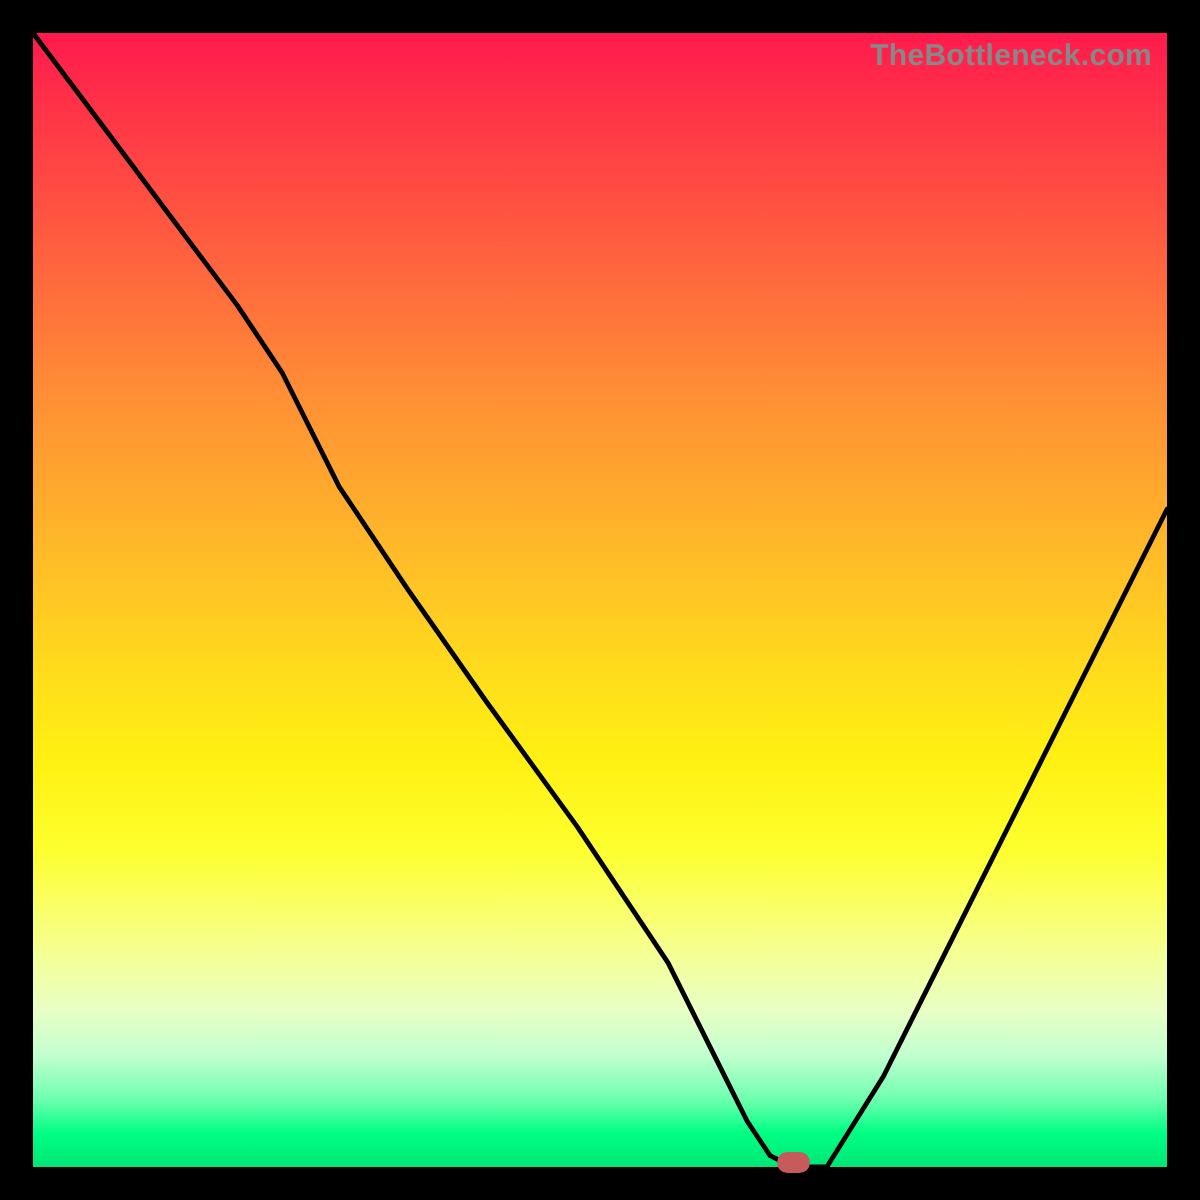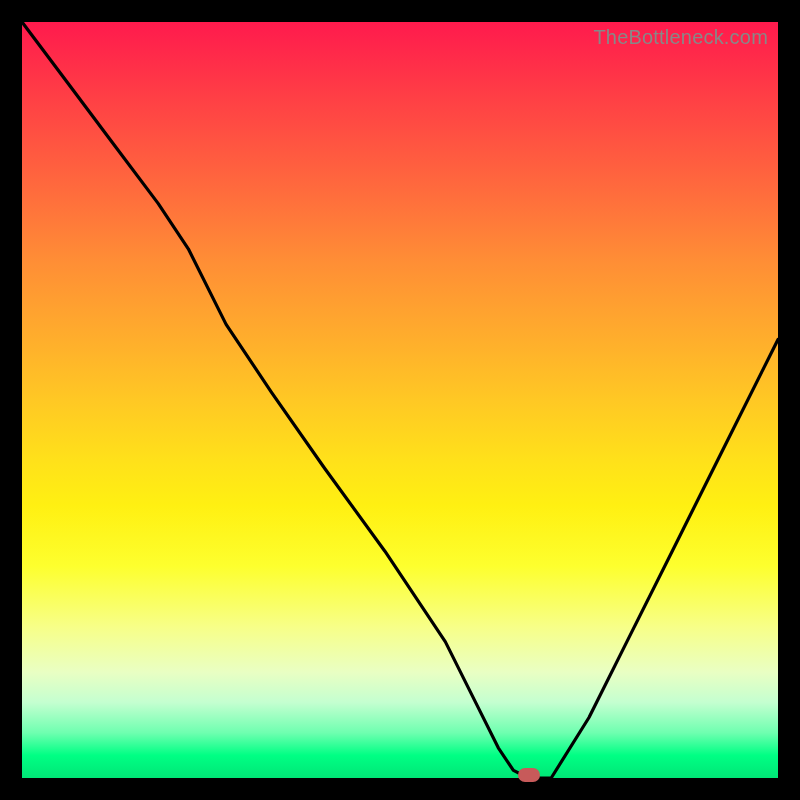--- a/index.html
+++ b/index.html
@@ -40,21 +40,21 @@
       #6fffb0 94%,
       #00ff84 97%,
       #00e676 100%
     );
   }
   .watermark {
     position: absolute;
     top: 4px;
     right: 10px;
     font-size: 20px;
-    font-weight: 400;
+    font-weight: 700;
     color: #888;
     letter-spacing: 0.2px;
     user-select: none;
   }
   svg.curve {
     position: absolute;
     left: 0;
     top: 0;
     width: 756px;
     height: 756px;

